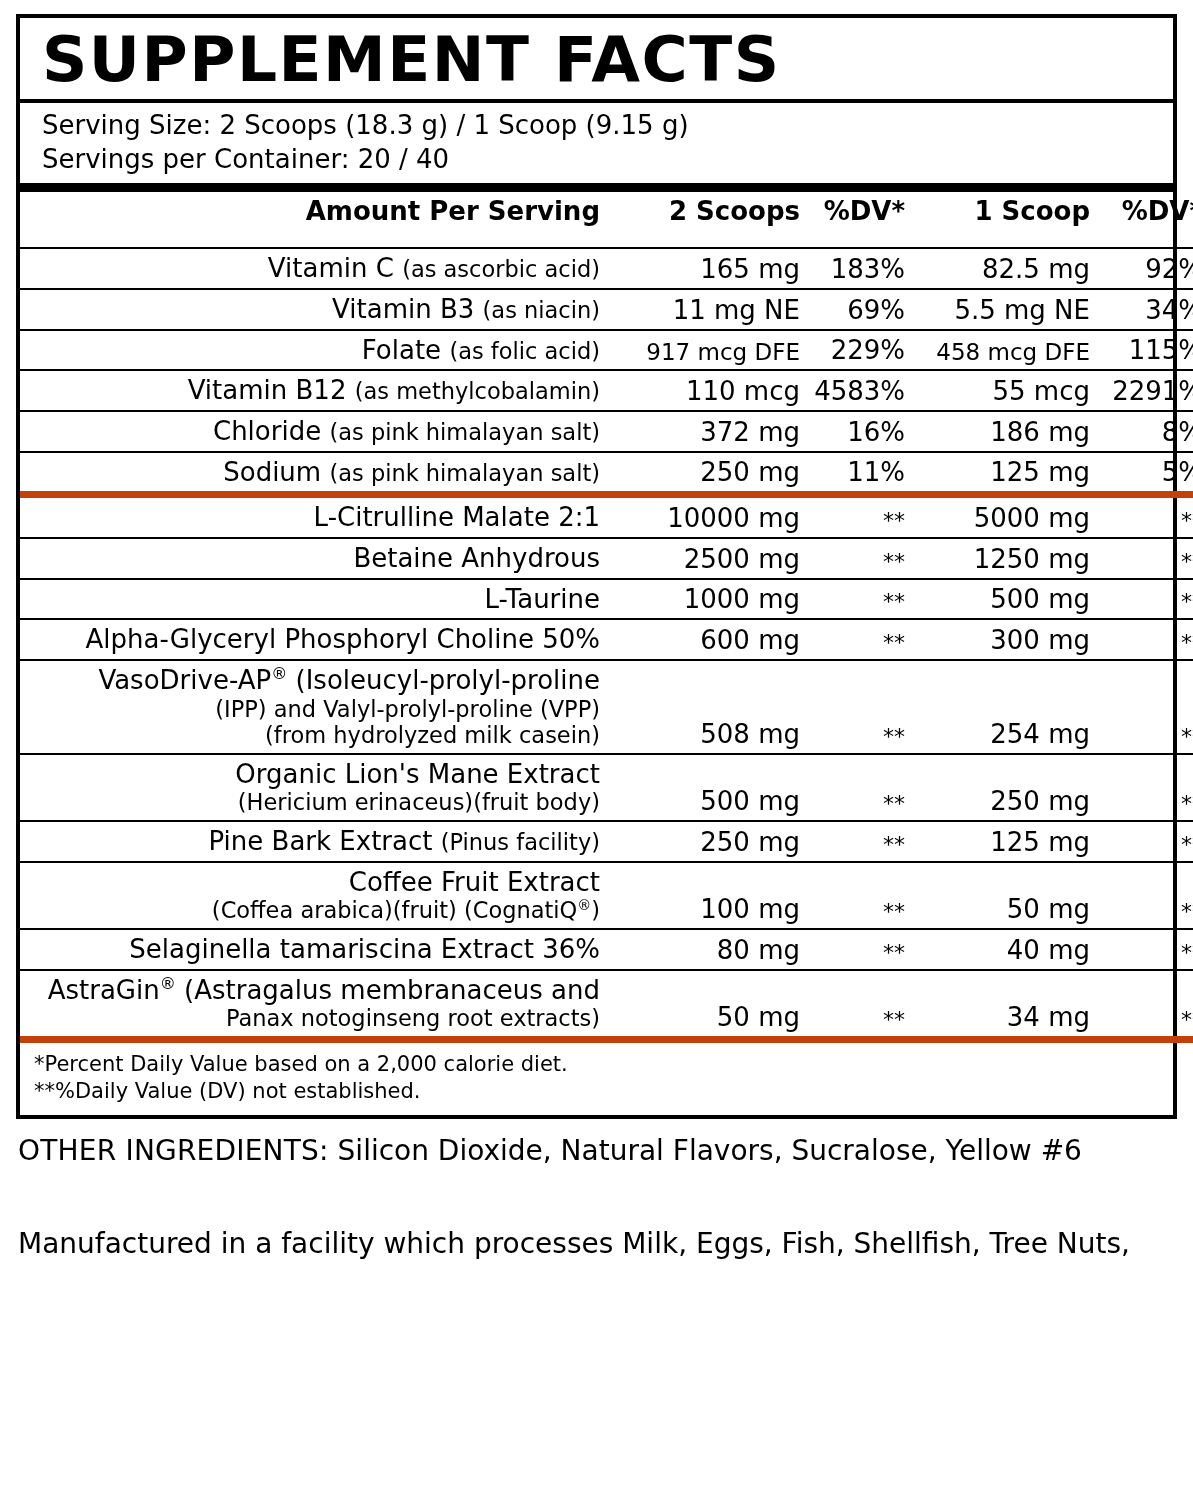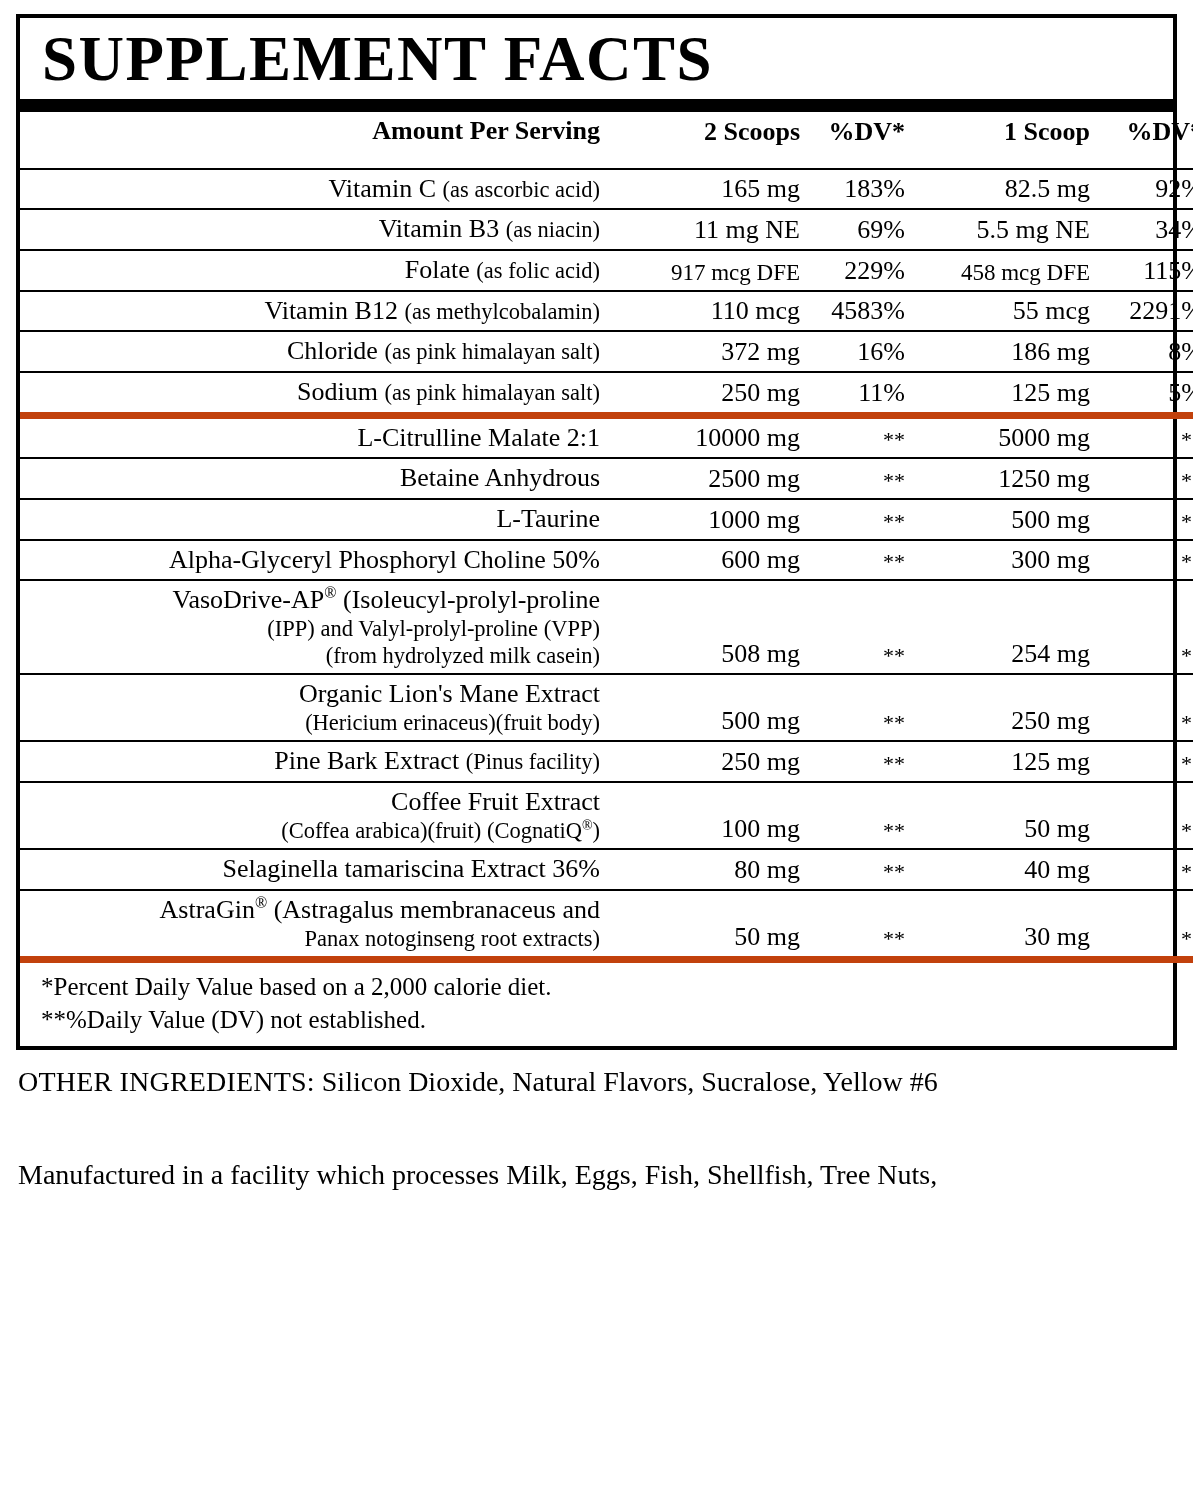--- a/index.html
+++ b/index.html
@@ -13,21 +13,20 @@
     font-family: "DejaVu Sans", sans-serif;
     color: #000000;
     -webkit-font-smoothing: antialiased;
   }
   .page {
     position: relative;
     width: 1193px;
     height: 1500px;
     box-sizing: border-box;
     padding: 14px 16px 0 16px;
-    font-family: Liberation Serif, serif;
   }
 
   
   .panel {
     border: 4px solid #000;
     box-sizing: border-box;
     width: 1161px;
   }
 
   
@@ -87,22 +86,22 @@
   .sub { font-size: 22.5px; text-align: right; }
   .smallnum { font-size: 23px; }
   .stars { font-size: 22px; vertical-align: top; padding-bottom: 10px; }
   sup { font-size: 0.62em; vertical-align: super; line-height: 0; }
 
   tr.head th { border-bottom: 2px solid #000; padding-bottom: 21px; }
   tr.group-end td { border-bottom: 7px solid #c2410c; }
 
   
   .footnotes {
-    padding: 8px 0 10px 21px;
-    font-size: 25px;
+    padding: 8px 0 10px 14px;
+    font-size: 21px;
     line-height: 1.30;
   }
 
   
   .other {
     margin-top: 14px;
     font-size: 28px;
     line-height: 1.25;
     padding-left: 2px;
   }
@@ -118,20 +117,24 @@
 </head>
 <body>
 
 <div class="page">
 
   <div class="panel">
 
     <div class="title">SUPPLEMENT FACTS</div>
     <div class="title-rule"></div>
 
+    <div class="serving">
+      <div>Serving Size: 2 Scoops (18.3 g) / 1 Scoop (9.15 g)</div>
+      <div>Servings per Container: 20 / 40</div>
+    </div>
 
     <div class="thick-rule"></div>
 
     <table class="facts">
       <colgroup>
         <col class="c-name">
           <col class="c-amt1">
           <col class="c-dv1">
           <col class="c-amt2">
           <col class="c-dv2">
@@ -269,21 +272,21 @@
           <td class="dv2 stars">**</td>
         </tr>
 
         <tr class="group-end">
           <td class="name">
             <div>AstraGin<sup>®</sup> (Astragalus membranaceus and</div>
             <div class="sub">Panax notoginseng root extracts)</div>
           </td>
           <td class="amt">50 mg</td>
           <td class="dv stars">**</td>
-          <td class="amt">30 mg</td>
+          <td class="amt">34 mg</td>
           <td class="dv2 stars">**</td>
         </tr>
       </tbody>
     </table>
 
     <div class="footnotes">
       <div>*Percent Daily Value based on a 2,000 calorie diet.</div>
       <div>**%Daily Value (DV) not established.</div>
     </div>
 

